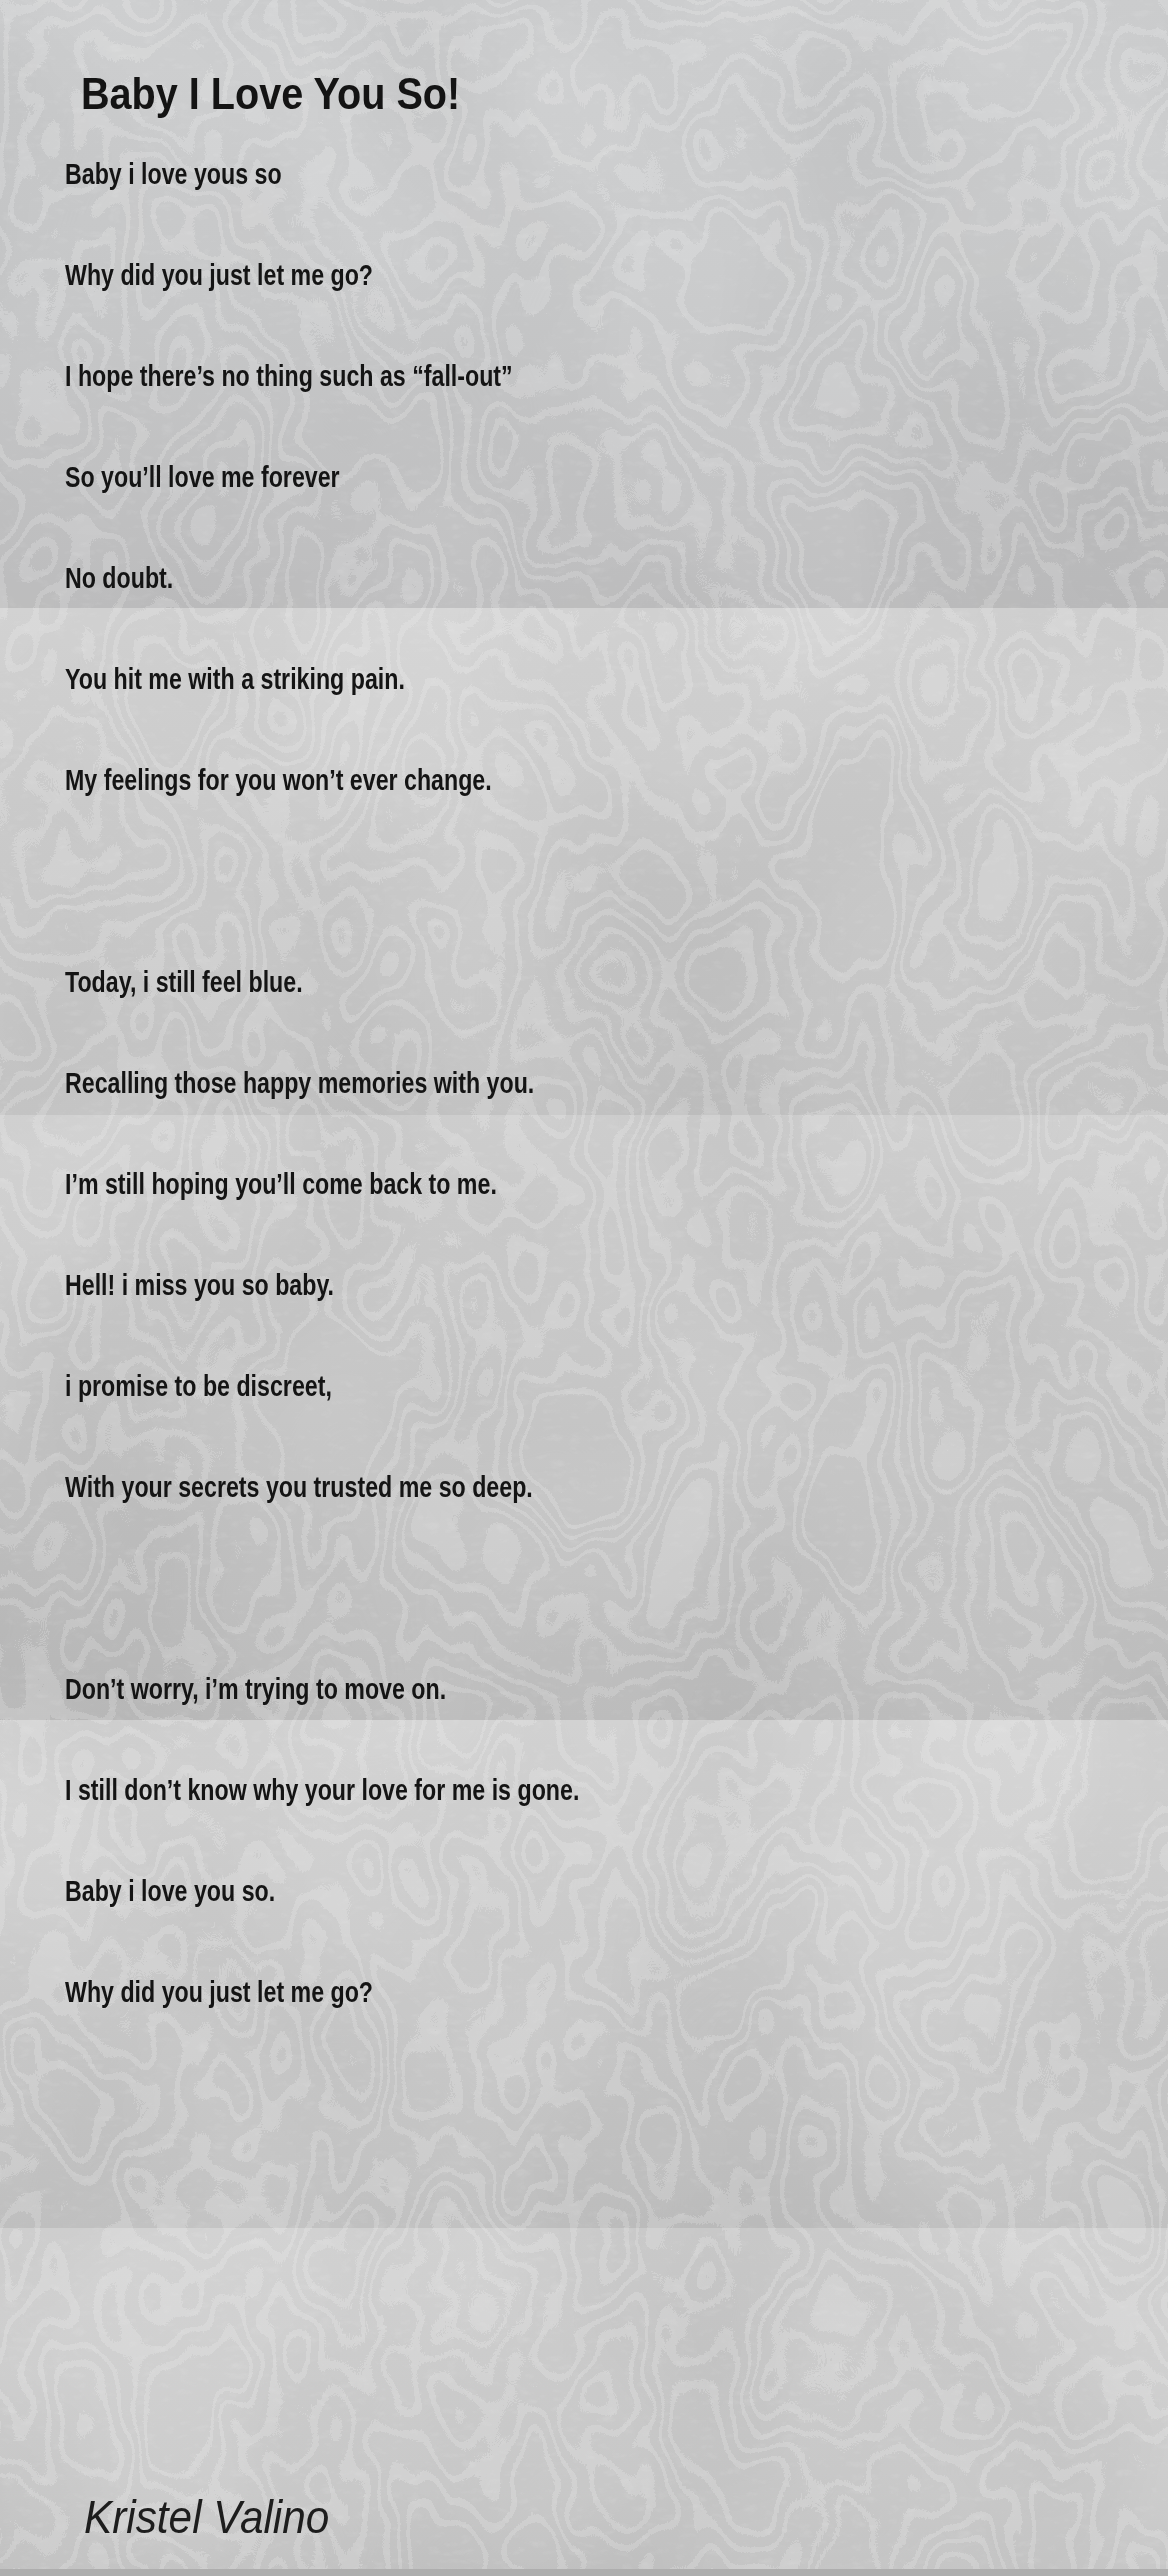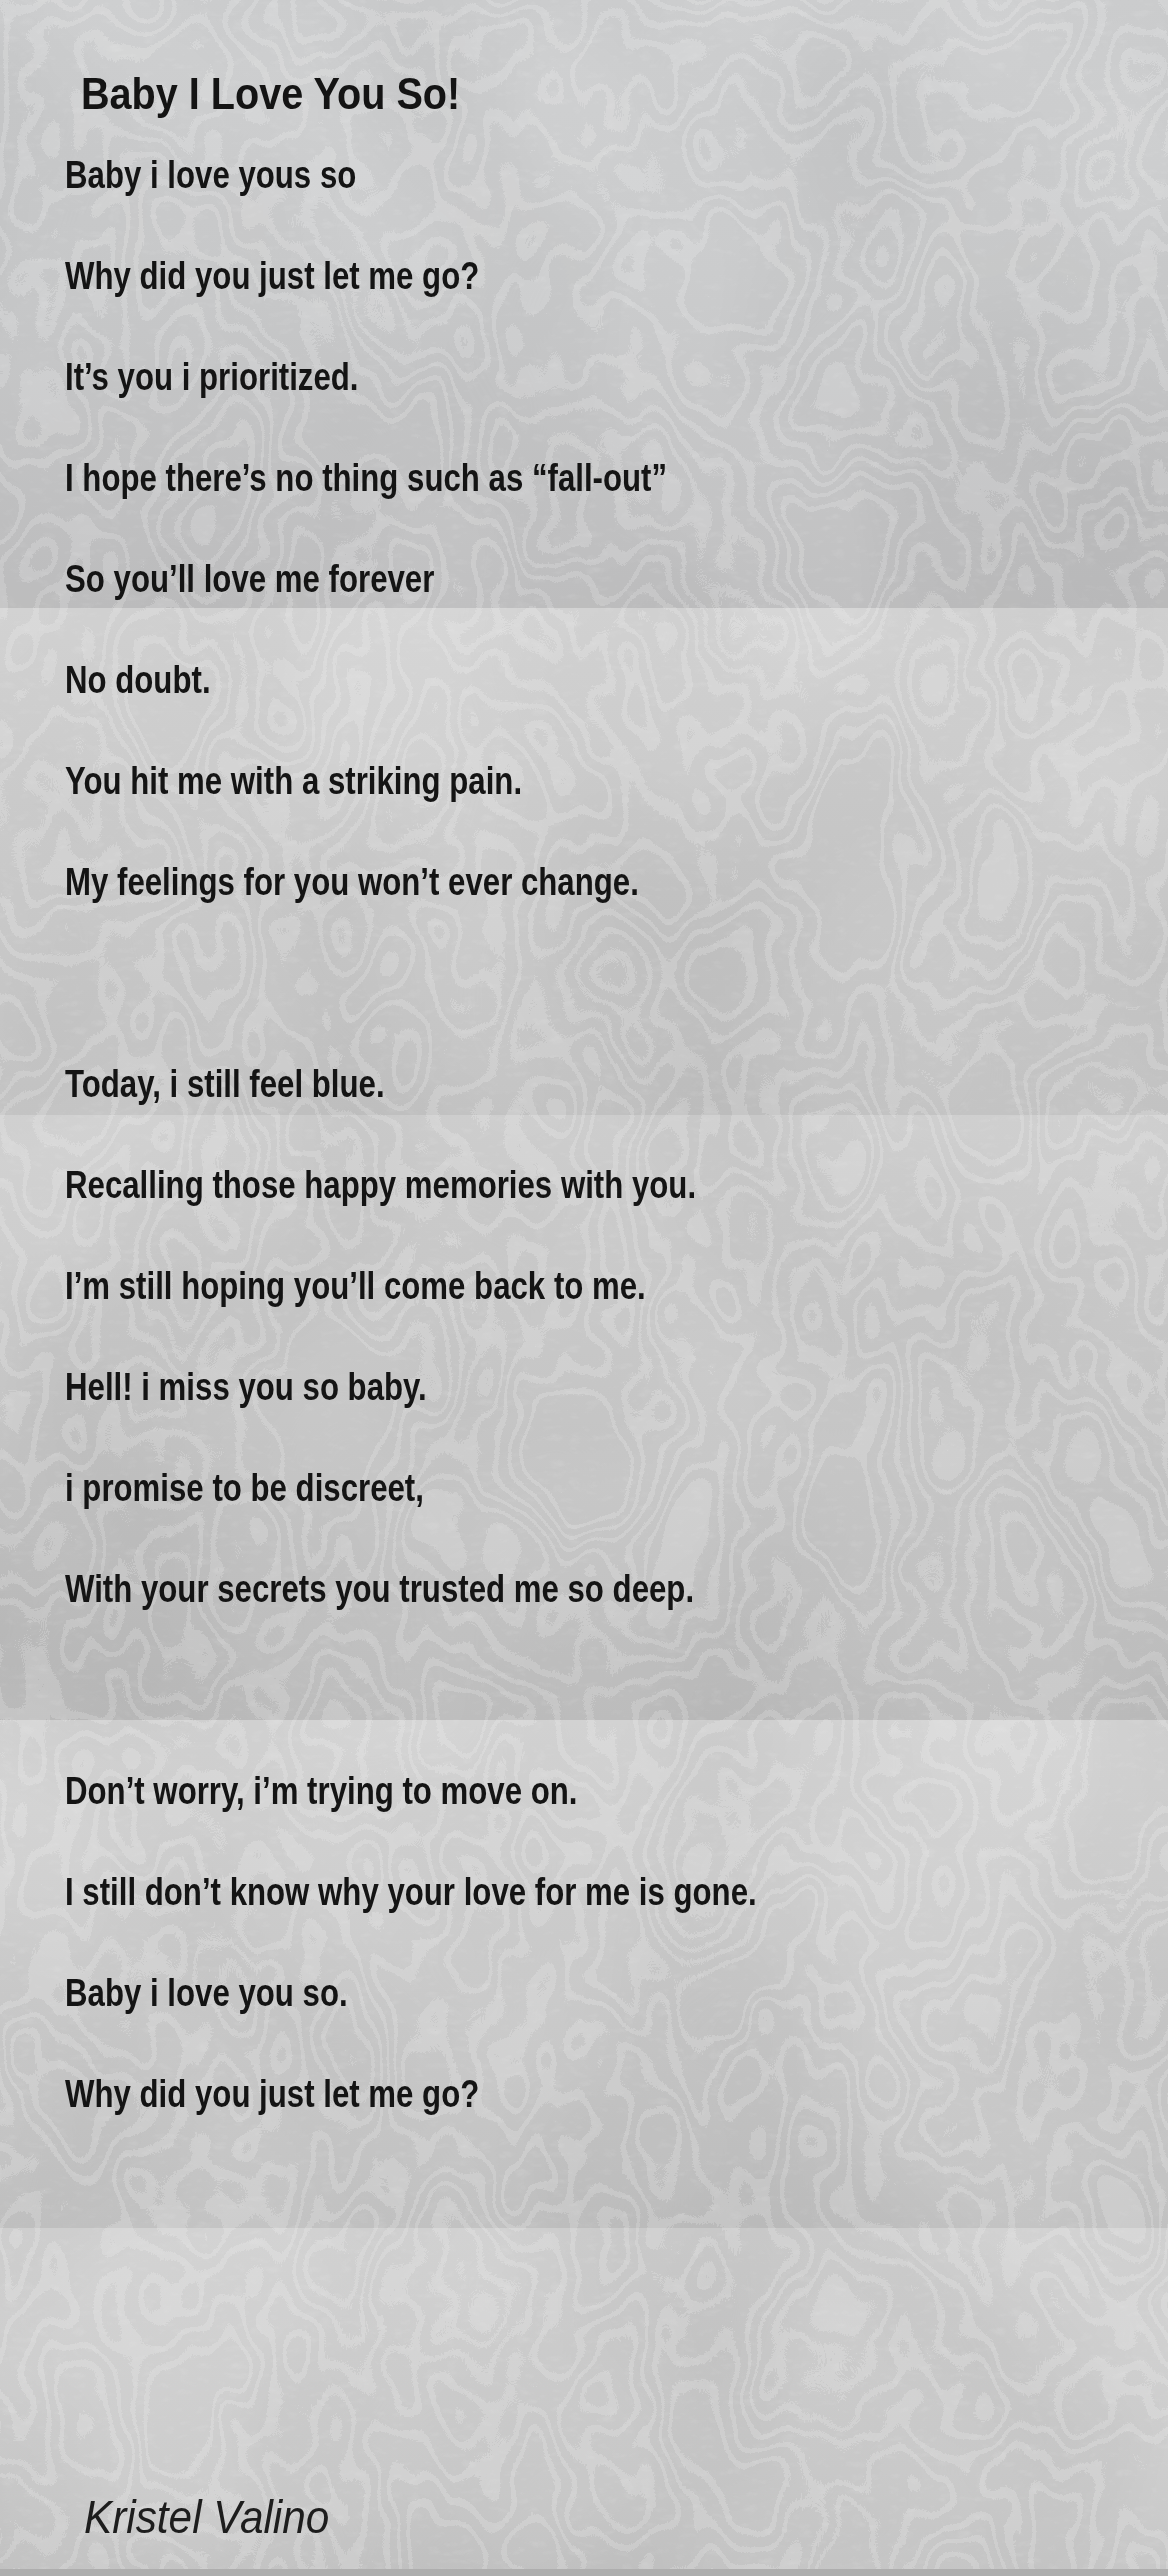--- a/index.html
+++ b/index.html
@@ -63,21 +63,21 @@
   .poem-body {
     position: absolute;
     top: 124px;
     left: 65px;
     right: 9.7px;
   }
   .poem-line {
     margin: 0;
     height: 101px;
     line-height: 101px;
-    font-size: 39px;
+    font-size: 29px;
     font-weight: bold;
     white-space: nowrap;
     color: var(--text, #141414);
   }
   .squeeze {
     display: inline-block;
     transform: scaleX(0.80);
     transform-origin: 0 50%;
   }
   .squeeze-title {
@@ -140,21 +140,20 @@
 
   <div class="bottom-edge"></div>
 
   <div class="content">
     <h1 class="poem-title"><span class="squeeze-title">Baby I Love You So!</span></h1>
 
     <div class="poem-body">
 
     <p class="poem-line"><span class="squeeze">Baby i love yous so</span></p>
         <p class="poem-line"><span class="squeeze">Why did you just let me go?</span></p>
-        <p class="poem-line"><span class="squeeze">It’s you i prioritized.</span></p>
         <p class="poem-line"><span class="squeeze">I hope there’s no thing such as “fall-out”</span></p>
         <p class="poem-line"><span class="squeeze">So you’ll love me forever</span></p>
         <p class="poem-line"><span class="squeeze">No doubt.</span></p>
         <p class="poem-line"><span class="squeeze">You hit me with a striking pain.</span></p>
         <p class="poem-line"><span class="squeeze">My feelings for you won’t ever change.</span></p>
         <p class="poem-line"></p>
         <p class="poem-line"><span class="squeeze">Today, i still feel blue.</span></p>
         <p class="poem-line"><span class="squeeze">Recalling those happy memories with you.</span></p>
         <p class="poem-line"><span class="squeeze">I’m still hoping you’ll come back to me.</span></p>
         <p class="poem-line"><span class="squeeze">Hell! i miss you so baby.</span></p>

